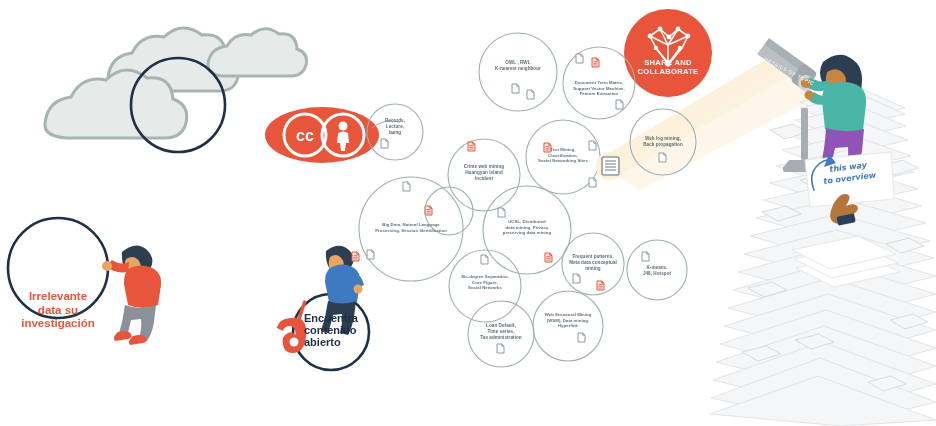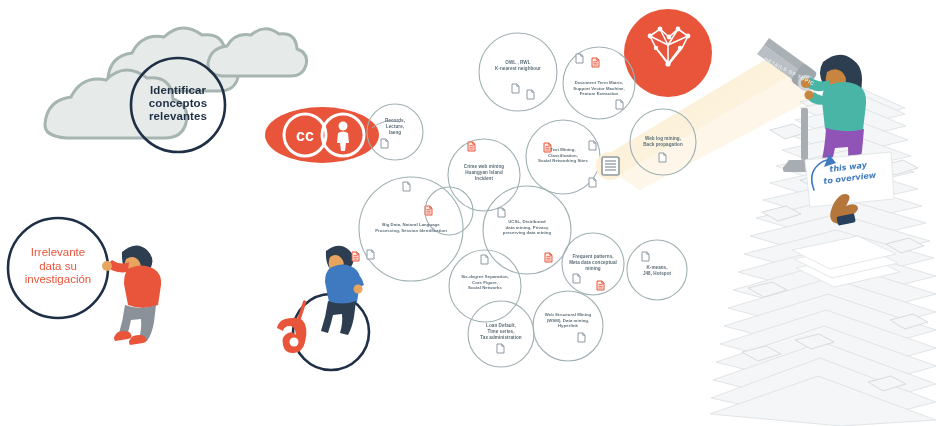--- a/index.html
+++ b/index.html
@@ -14,21 +14,21 @@
   svg#art{position:absolute;left:0;top:0;width:936px;height:426px;}
 
   
   .lbl{position:absolute;text-align:center;pointer-events:none;}
 
   .navy-title{
     color:#1f3046;font-weight:bold;font-size:11.5px;line-height:13px;
     letter-spacing:.1px;
   }
   .red-title{
-    color:#e8553a;font-weight:normal;font-size:11.5px;line-height:13.5px;
+    color:#e8553a;font-weight:bold;font-size:11.5px;line-height:13.5px;margin-top:44px;
   }
   .badge-txt{
     color:#ffffff;font-weight:bold;font-size:7.6px;line-height:9px;
     letter-spacing:.3px;
   }
   .oa-txt{
     color:#1f3046;font-weight:bold;font-size:11px;line-height:12px;
     text-align:left;
   }
   .bub{
@@ -373,33 +373,37 @@
     <rect x="602" y="157" width="17" height="18" rx="2" fill="#ffffff" stroke="#8d9aa3" stroke-width="1.6"></rect>
     <g stroke="#8d9aa3" stroke-width="1.3">
       <line x1="605" y1="161" x2="616" y2="161"></line>
       <line x1="605" y1="164" x2="616" y2="164"></line>
       <line x1="605" y1="167" x2="616" y2="167"></line>
       <line x1="605" y1="170" x2="616" y2="170"></line>
     </g>
   </g>
 </svg>
 
-<div class="lbl navy-title" style="left:133px;top:84px;width:90px;">
-  <div>Identificar</div>
-  <div>conceptos</div>
-  <div>relevantes</div>
-</div>
 
 <div class="lbl red-title" style="left:8px;top:246px;width:100px;">
   <div>Irrelevante</div>
   <div>data su</div>
   <div>investigación</div>
 </div>
 
-
+<div class="lbl oa-txt" style="left:304px;top:312px;width:76px;">
+  <div>Encuentra</div>
+  <div>contenido</div>
+  <div>abierto</div>
+</div>
+
+<div class="lbl badge-txt" style="left:623px;top:58px;width:90px;">
+  <div>SHARE AND</div>
+  <div>COLLABORATE</div>
+</div>
 
 <div class="tube-txt" style="left:766px;top:56px;">DETAILS OF TOPIC</div>
 
 <div class="lbl" style="left:829px;top:165px;width:70px;text-align:left;">
   <div class="hand">this way</div>
   <div class="hand" style="margin-left:-6px;margin-top:3px;">to overview</div>
 </div>
 
 <div id="bubble-text-layer">
       <div class="lbl bub" style="left: 368.4px; top: 118px; width: 53.2px;">

